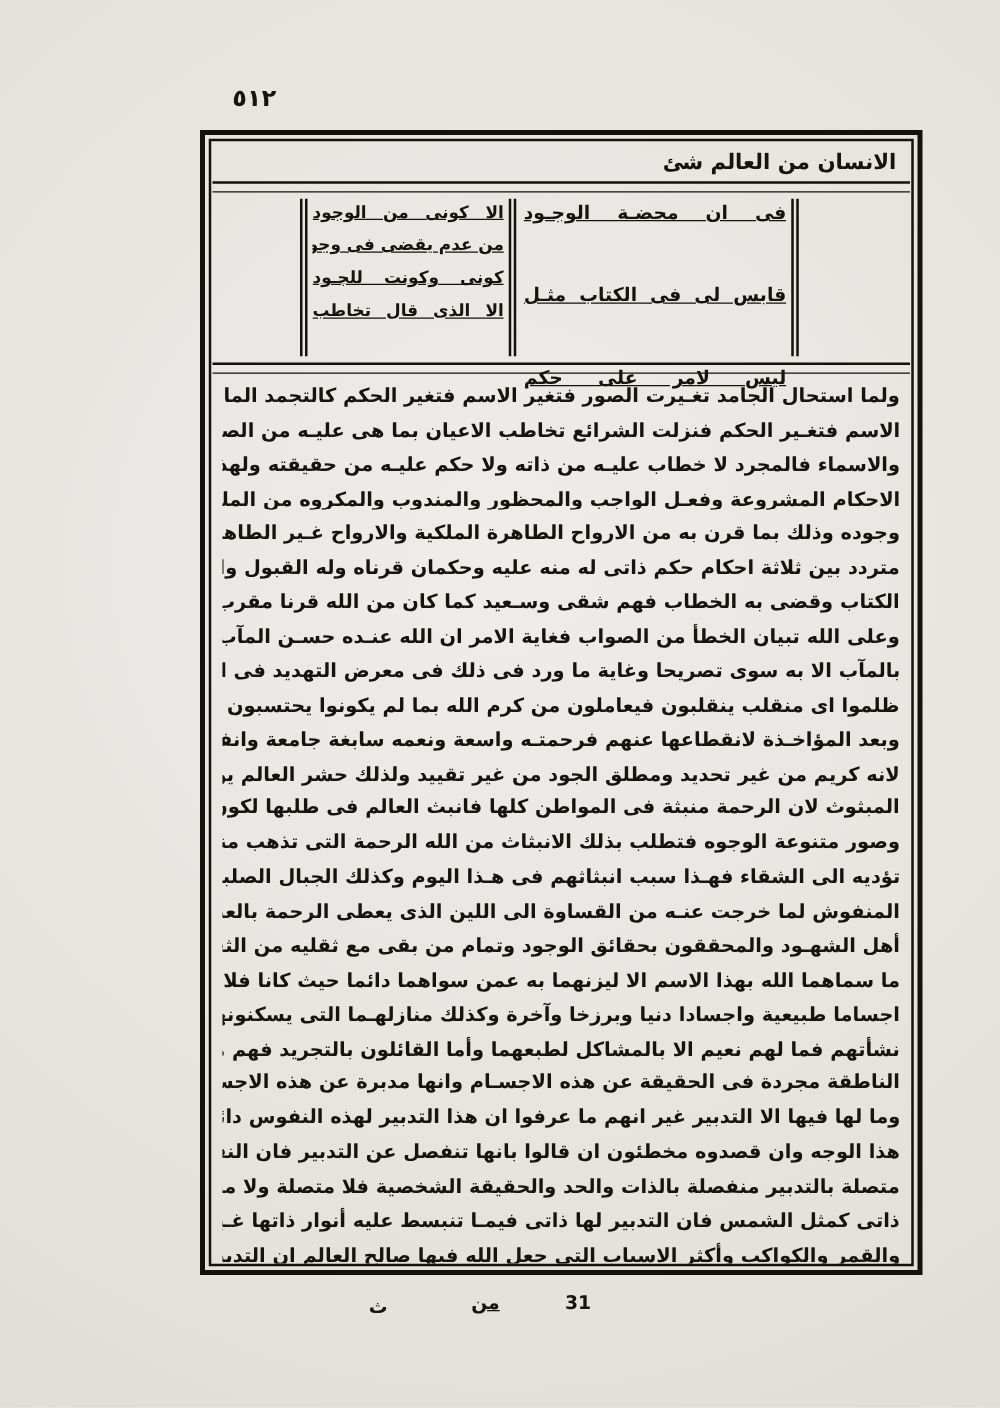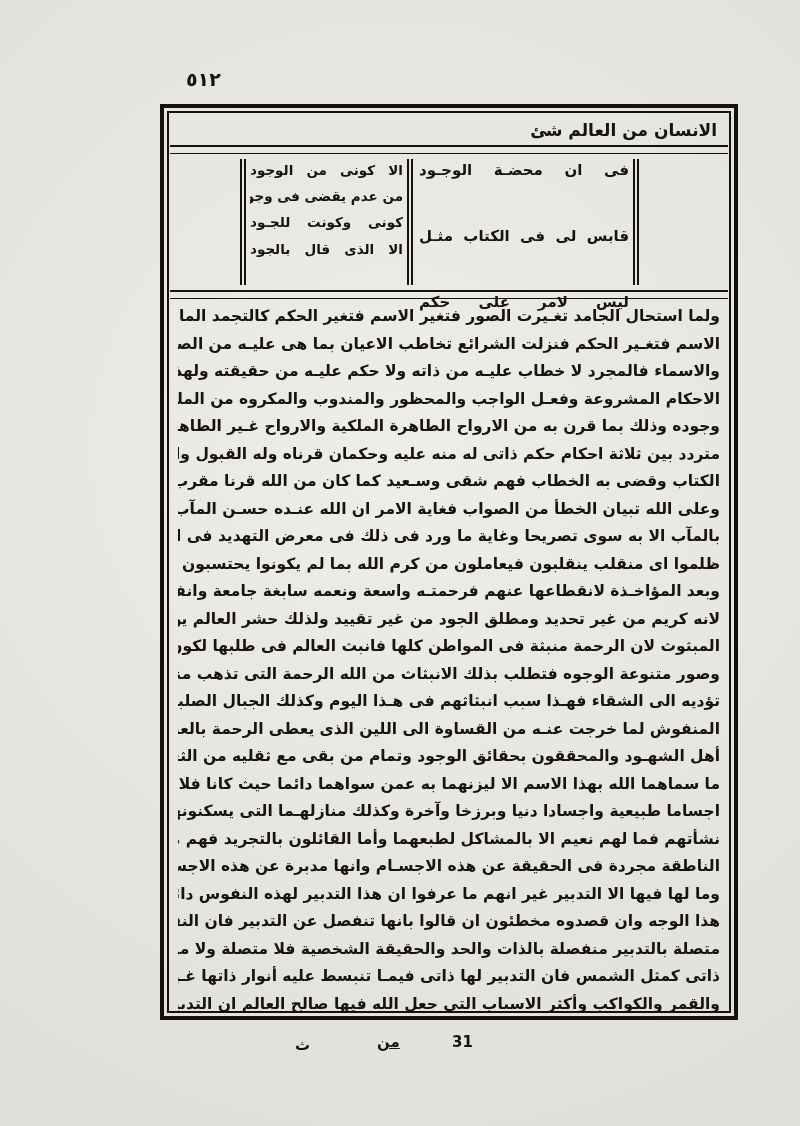--- a/index.html
+++ b/index.html
@@ -65,21 +65,21 @@
   .poem-cell{
     position:absolute;top:3px;
     display:flex;flex-direction:column;
   }
   .poem-cell-right{left:250px;width:210px;gap:40px;}
   .poem-cell-left{left:81px;width:153px;}
   .poem-line{
     height:26.2px;line-height:26.2px;
     font-size:15px;font-weight:bold;
     text-align:justify;text-align-last:justify;
-    overflow:hidden;white-space:nowrap;
+    overflow:hidden;white-space:nowrap;text-decoration:underline;
   }
   .poem-cell-left .poem-line{font-size:13.5px;}
   .body-text{
     flex:1;
     padding:4px 9px 0 9px;
     overflow:hidden;
   }
   .body-line{
     height:27.5px;line-height:27.5px;
     font-size:15.5px;font-weight:bold;
@@ -118,21 +118,21 @@
         <div class="poem-cell poem-cell-right">
           <div class="poem-line">فى ان محضـة الوجـود</div>
           <div class="poem-line">قابس لى فى الكتاب مثـل</div>
           <div class="poem-line">ليس لامر على حكم</div>
         </div>
 
         <div class="poem-cell poem-cell-left">
           <div class="poem-line">الا كونى من الوجود</div>
           <div class="poem-line">من عدم يقضى فى وجودى</div>
           <div class="poem-line">كونى وكونت للجـود</div>
-          <div class="poem-line">الا الذى قال بالجود</div>
+          <div class="poem-line">الا الذى قال تخاطب</div>
         </div>
       </div>
 
       <div class="double-rule"></div>
 
       <div class="body-text">
         <div class="body-line">ولما استحال الجامد تغـيرت الصور فتغير الاسم فتغير الحكم كالتجمد المائع فتغيرت الصور وتغير</div>
         <div class="body-line">الاسم فتغـير الحكم فنزلت الشرائع تخاطب الاعيان بما هى عليـه من الصور والاحوال</div>
         <div class="body-line">والاسماء فالمجرد لا خطاب عليـه من ذاته ولا حكم عليـه من حقيقته ولهذا كان له المباح من</div>
         <div class="body-line">الاحكام المشروعة وفعـل الواجب والمحظور والمندوب والمكروه من الملكات الغريبة فى</div>

